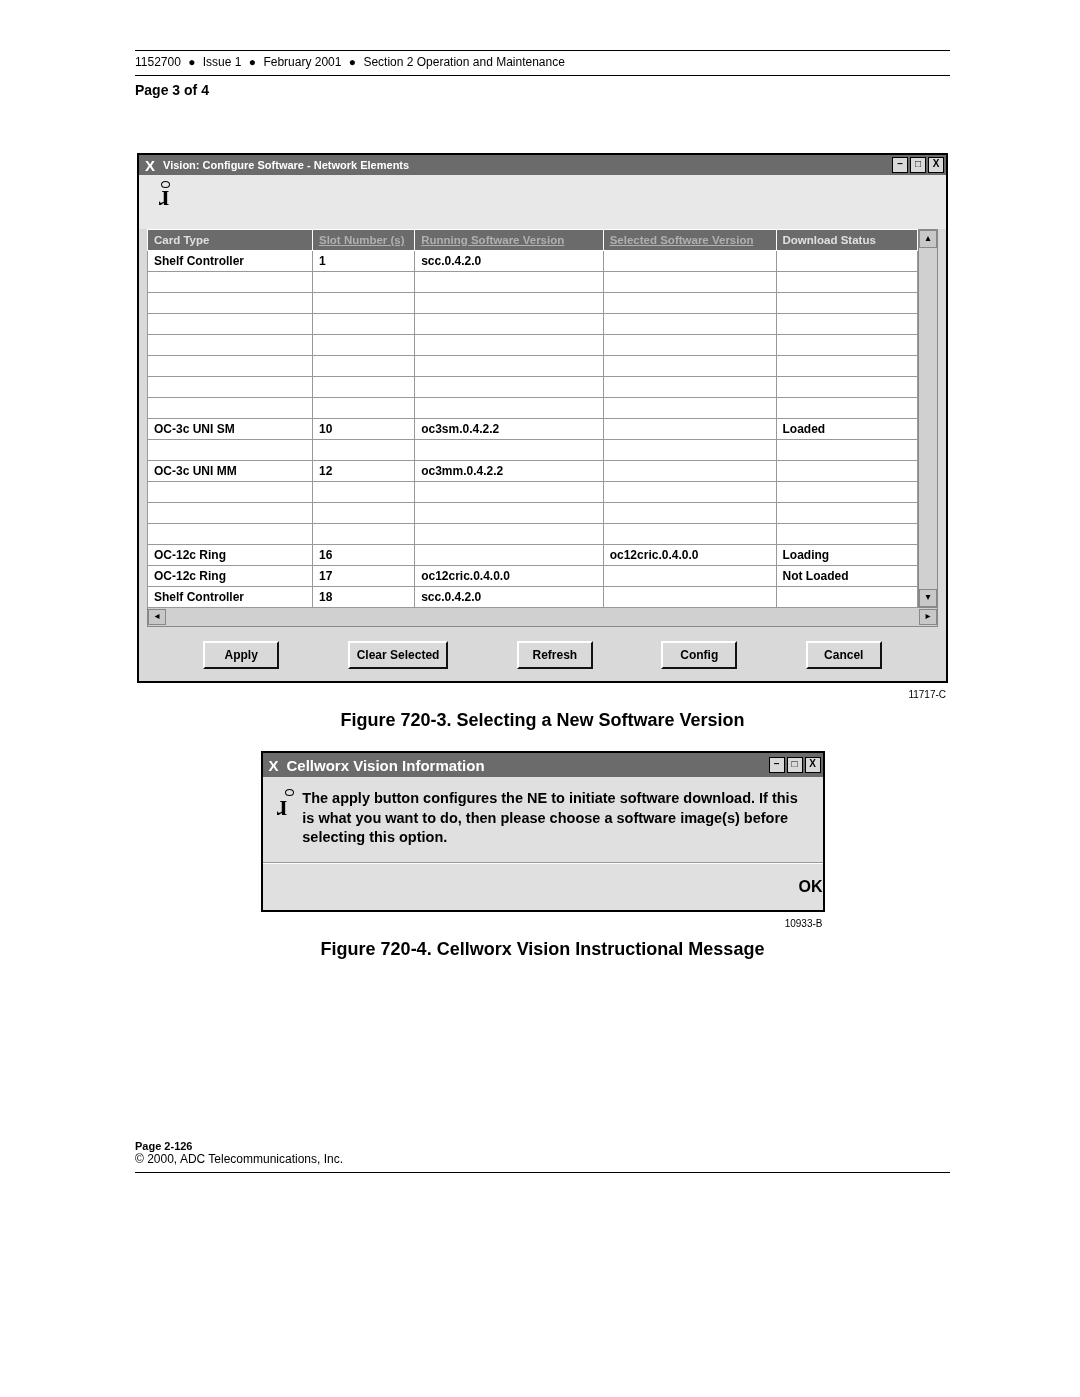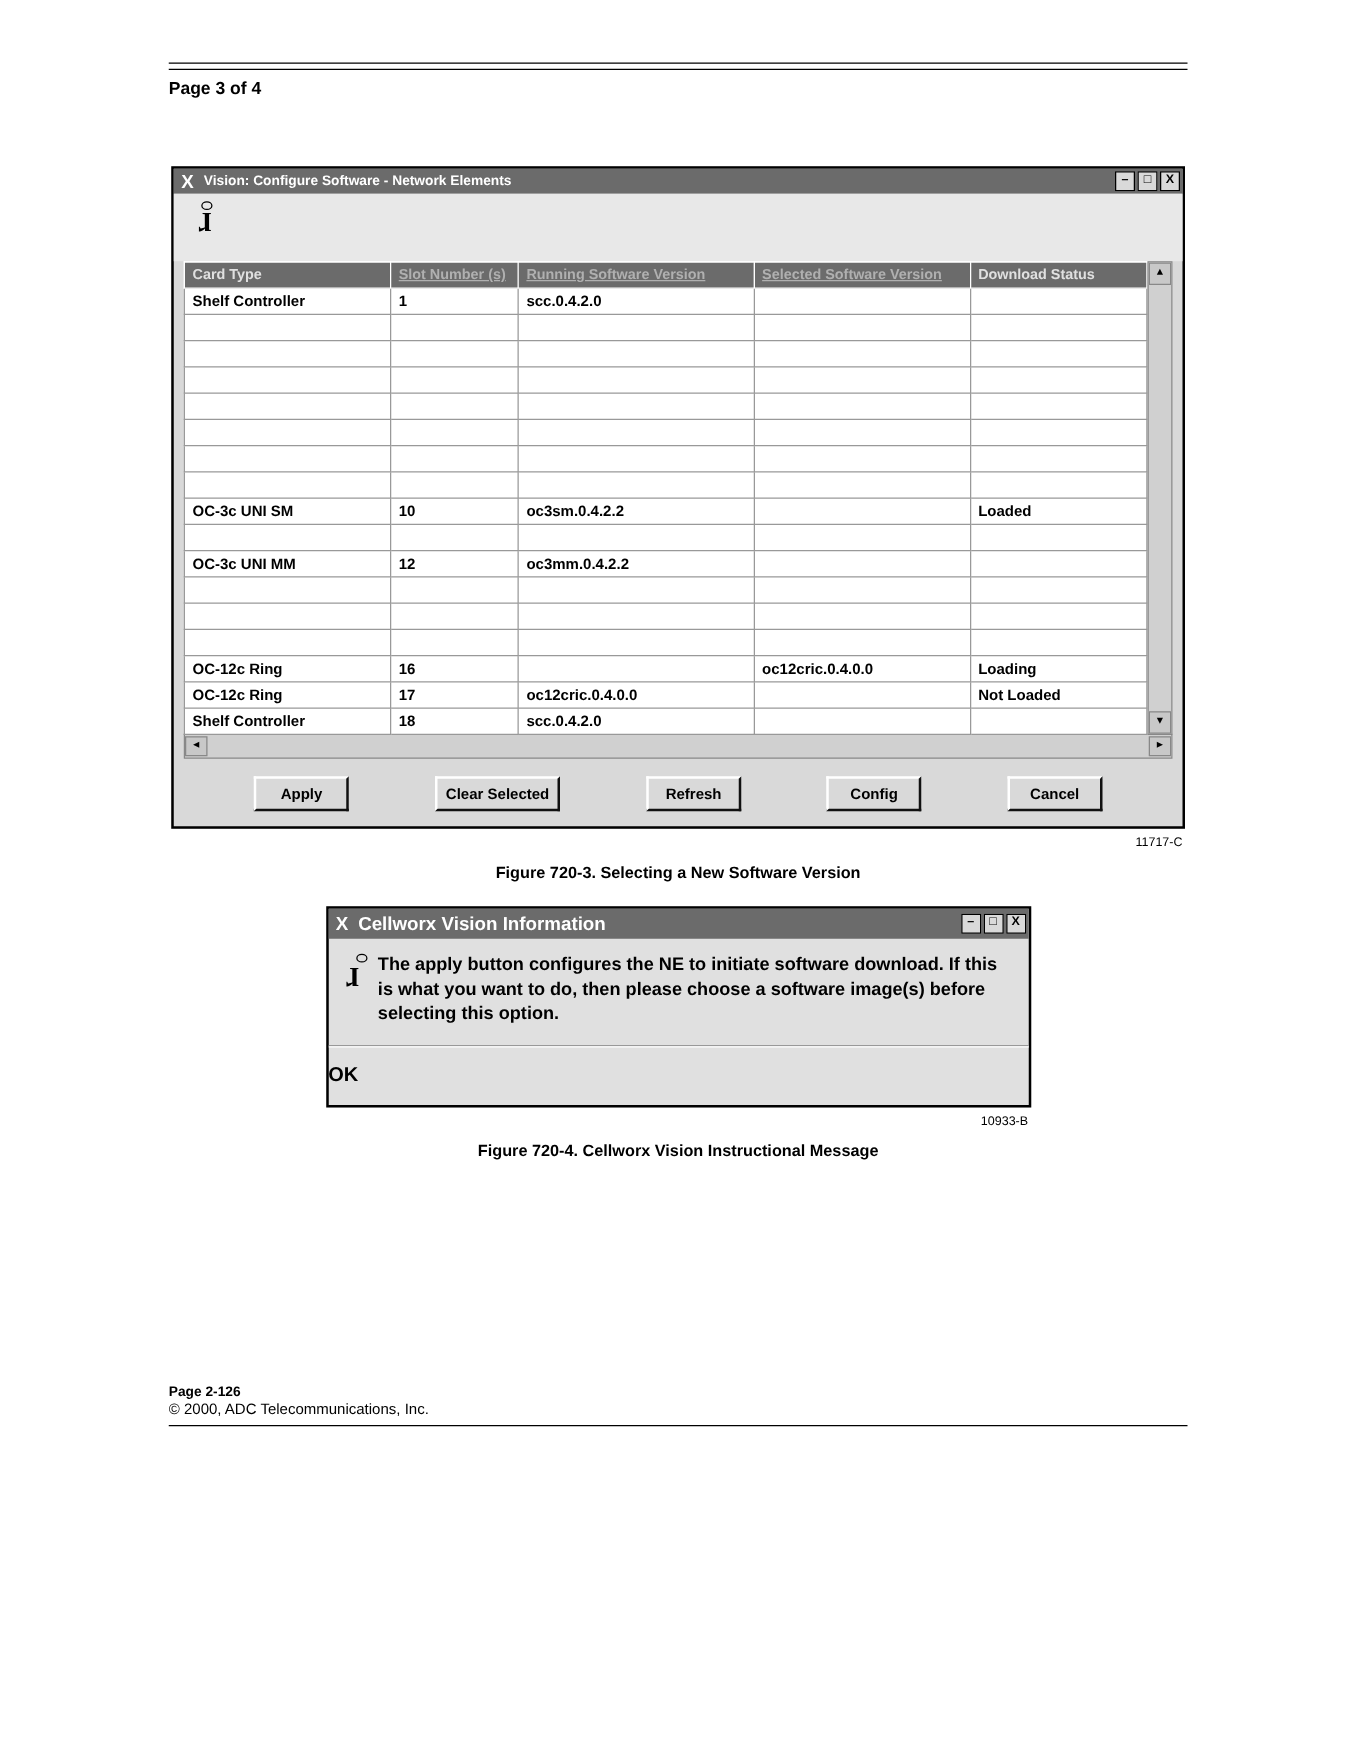--- a/index.html
+++ b/index.html
@@ -189,21 +189,21 @@
     text-align: center;
   }
   .fig-code-r {
     text-align: right;
     font-size: 10px;
     margin: 6px 4px 6px 0;
   }
   .fig-caption {
     text-align: center;
     font-weight: bold;
-    font-size: 13px;
+    font-size: 18px;
     margin: 10px 0 20px 0;
   }
 
   
   .dialog {
     border: 2px solid #000;
     background: #e0e0e0;
     width: 560px;
     margin: 0 auto;
   }
@@ -219,21 +219,21 @@
     font-size: 14.5px;
     line-height: 1.35;
   }
   .dialog .msg .hint-icon { margin-top: 4px; margin-right: 16px; }
   .dialog .sep {
     border-top: 1px solid #999;
     border-bottom: 1px solid #fff;
     margin: 6px 0 10px 0;
   }
   .dialog .ok-row {
-    text-align: left;
+    text-align: right;
     padding: 4px 0 14px 0;
   }
   .dialog .ok-btn {
     font-weight: bold;
     font-size: 16px;
     background: transparent;
     border: none;
   }
 
   .footer {
@@ -245,20 +245,29 @@
     border: none;
     border-top: 1.5px solid #000;
     margin: 6px 0 0 0;
   }
 </style>
 </head>
 <body>
 <div class="page">
 
 <hr class="top-hr">
+<div class="doc-header">
+  <span>1152700</span>
+  <span class="dot">●</span>
+  <span>Issue 1</span>
+  <span class="dot">●</span>
+  <span>February 2001</span>
+  <span class="dot">●</span>
+  <span>Section 2 Operation and Maintenance</span>
+</div>
 <hr class="hr2">
 
 <div class="page-of">Page 3 of 4</div>
 
 <div class="win-outer">
   <div class="titlebar">
     <span class="x-logo">X</span>
     <span>Vision: Configure Software -  Network Elements</span>
     <span class="spacer"></span>
     <span class="winbtn">–</span>

